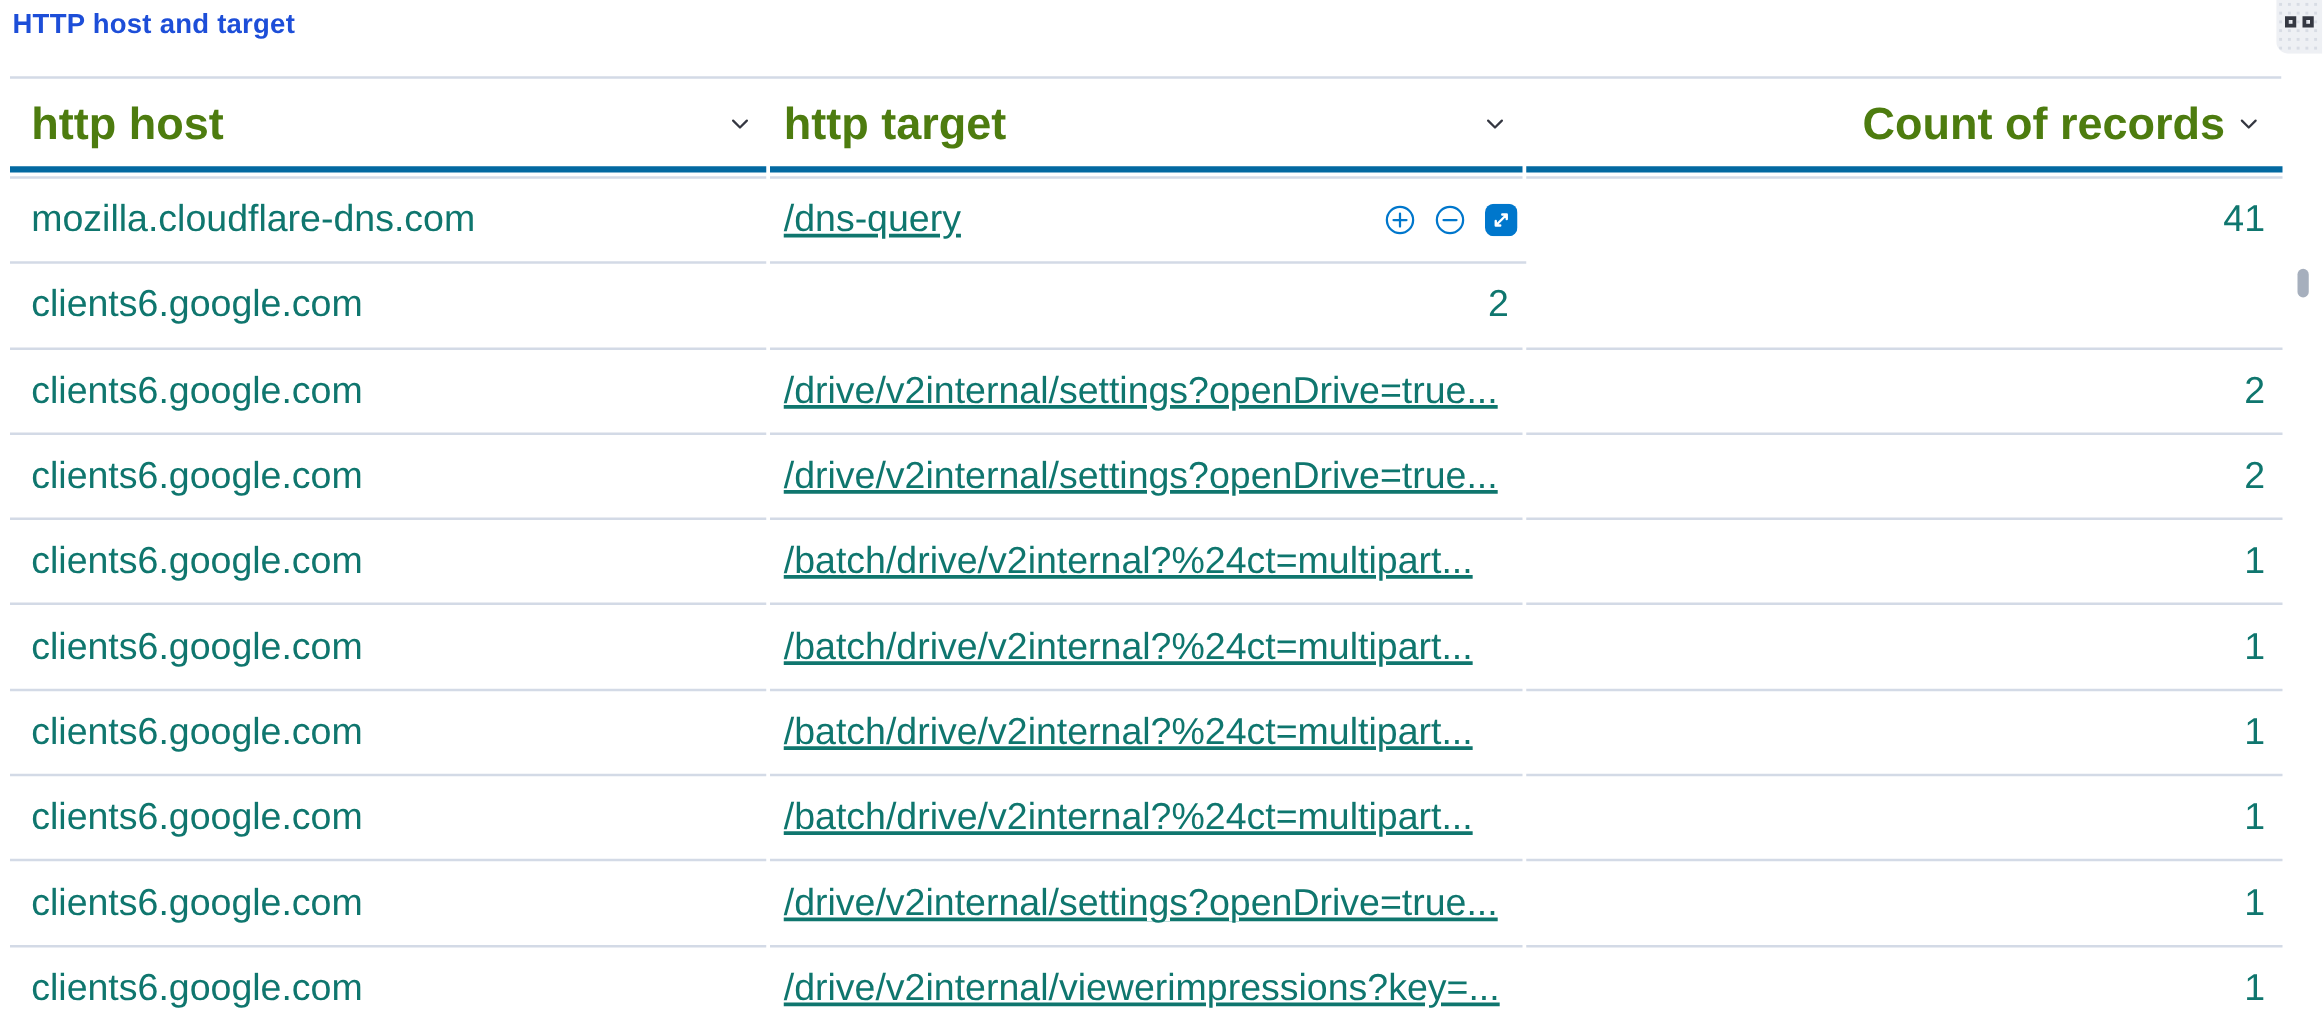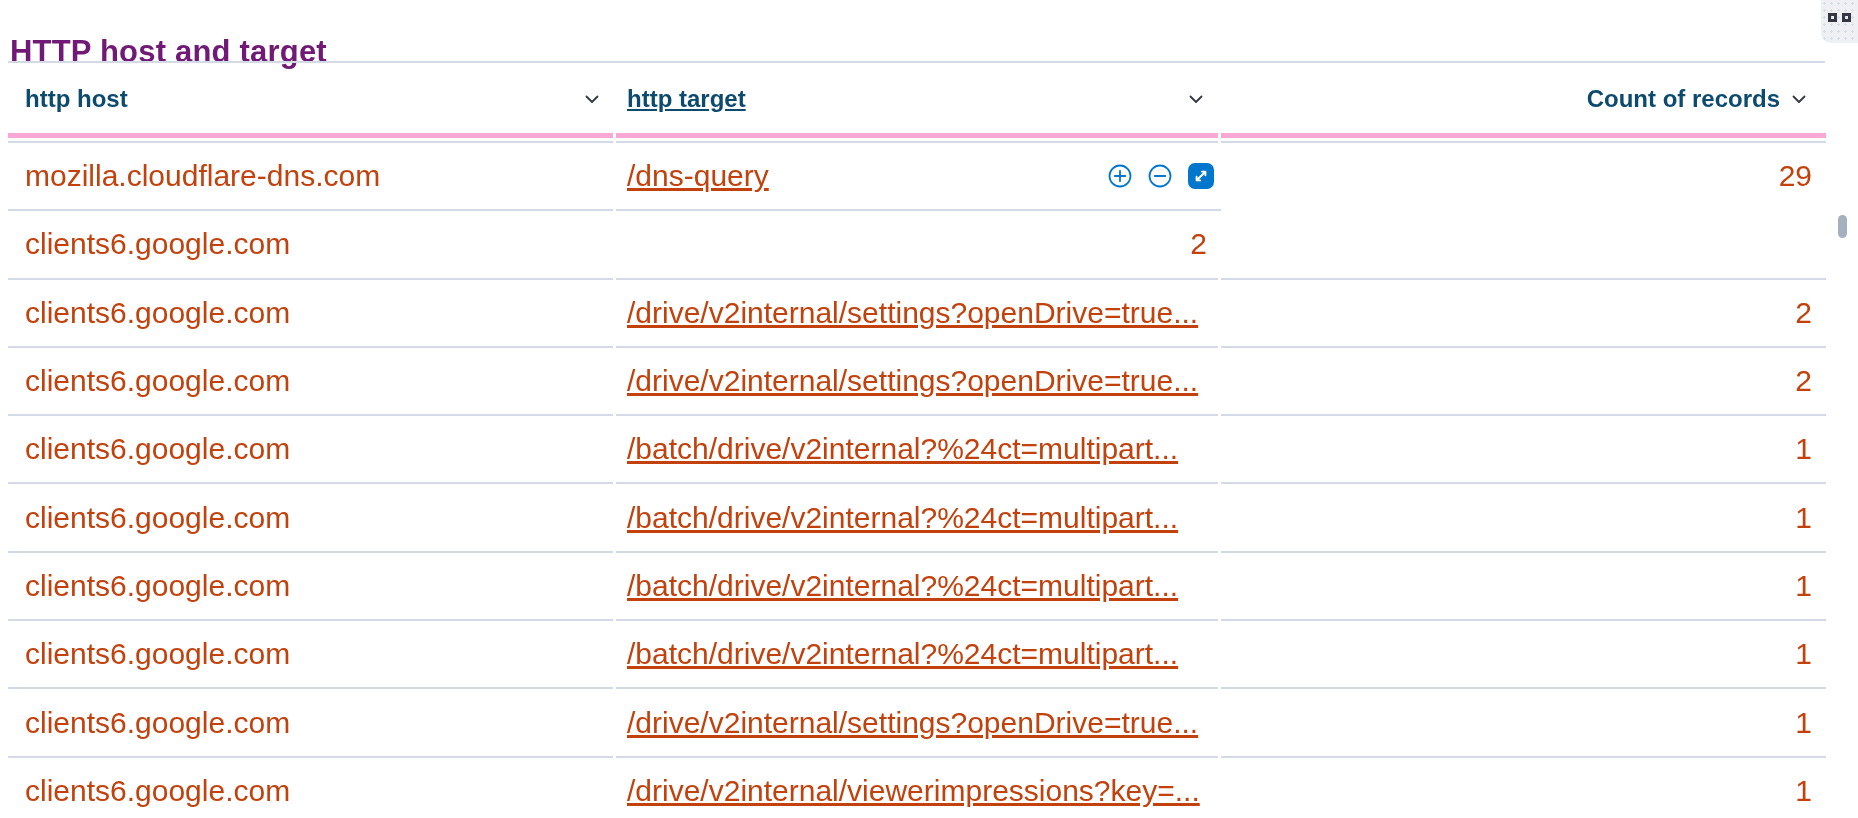--- a/index.html
+++ b/index.html
@@ -12,25 +12,24 @@
     overflow: hidden;
     font-family: "Liberation Sans", "DejaVu Sans", sans-serif;
     color: #343741;
   }
 
   
   .panel-title {
     position: absolute;
     left: 10px;
     top: 6px;
-    font-size: 31px;
+    font-size: 22px;
     font-weight: 700;
-    color: #701a75;
+    color: #1d4ed8;
     letter-spacing: 0.2px;
-    margin-top: 28px;
   }
   .title-divider {
     position: absolute;
     left: 8px;
     top: 61px;
     width: 1817px;
     height: 2px;
     background: #d3dae6;
   }
 
@@ -66,44 +65,44 @@
     width: 1818px;
   }
   .grid-header {
     display: flex;
     gap: 3px;
     height: 74px;
   }
   .hcell {
     display: flex;
     align-items: center;
-    border-bottom: 5px solid #f9a8d4;
-    font-size: 24px;
+    border-bottom: 5px solid #0369a1;
+    font-size: 36px;
     font-weight: 700;
-    color: #0c4a6e;
+    color: #4d7c0f;
     cursor: pointer;
   }
   .hcell .label { white-space: nowrap; overflow: hidden; }
   .hcell-host   { width: 605px; justify-content: space-between; padding: 0 10px 0 17px; }
-  .hcell-target { width: 602px; justify-content: space-between; padding: 0 11px 0 11px; text-decoration: underline; }
+  .hcell-target { width: 602px; justify-content: space-between; padding: 0 11px 0 11px; }
   .hcell-count  { width: 605px; justify-content: flex-end; gap: 8px; padding-right: 16px; }
   .chev { flex: 0 0 auto; display: block; }
 
   .grid-body { margin-top: 3px; }
   .grid-row {
     display: flex;
     gap: 3px;
     height: 68.3px;
   }
   .cell {
     border-top: 2px solid #d3dae6;
     display: flex;
     align-items: center;
     font-size: 30px;
-    color: #c2410c;
+    color: #0f766e;
     white-space: nowrap;
     overflow: hidden;
     cursor: pointer;
     text-align: right;
   }
   .c-host   { width: 605px; padding-left: 17px; }
   .c-target { width: 602px; padding-left: 11px; position: relative; text-decoration: underline; }
   .c-count  { width: 605px; justify-content: flex-end; padding-right: 14px; }
 
   
@@ -181,21 +180,21 @@
             <svg class="action-btn" width="24" height="24" viewBox="0 0 24 24">
               <circle cx="12" cy="12" r="10.5" fill="none" stroke="#0077cc" stroke-width="1.8"></circle>
               <path d="M6.8 12 H17.2" stroke="#0077cc" stroke-width="1.8" stroke-linecap="round"></path>
             </svg>
             <svg class="action-btn" width="26" height="26" viewBox="0 0 26 26">
               <rect x="0" y="0" width="26" height="26" rx="7" fill="#0077cc"></rect>
               <path d="M9 17 L17 9 M13.8 8.6 L17.4 8.6 L17.4 12.2 M12.2 17.4 L8.6 17.4 L8.6 13.8" fill="none" stroke="#ffffff" stroke-width="1.9" stroke-linecap="round" stroke-linejoin="round"></path>
             </svg>
           </span>
         </div>
-        <div class="cell c-count">29</div>
+        <div class="cell c-count">41</div>
       </div>
 
       <div class="grid-row">
         <div class="cell c-host">clients6.google.com</div>
         <div class="cell c-count">2</div>
       </div>
 
       <div class="grid-row">
         <div class="cell c-host">clients6.google.com</div>
         <div class="cell c-target">/drive/v2internal/settings?openDrive=true...</div>

